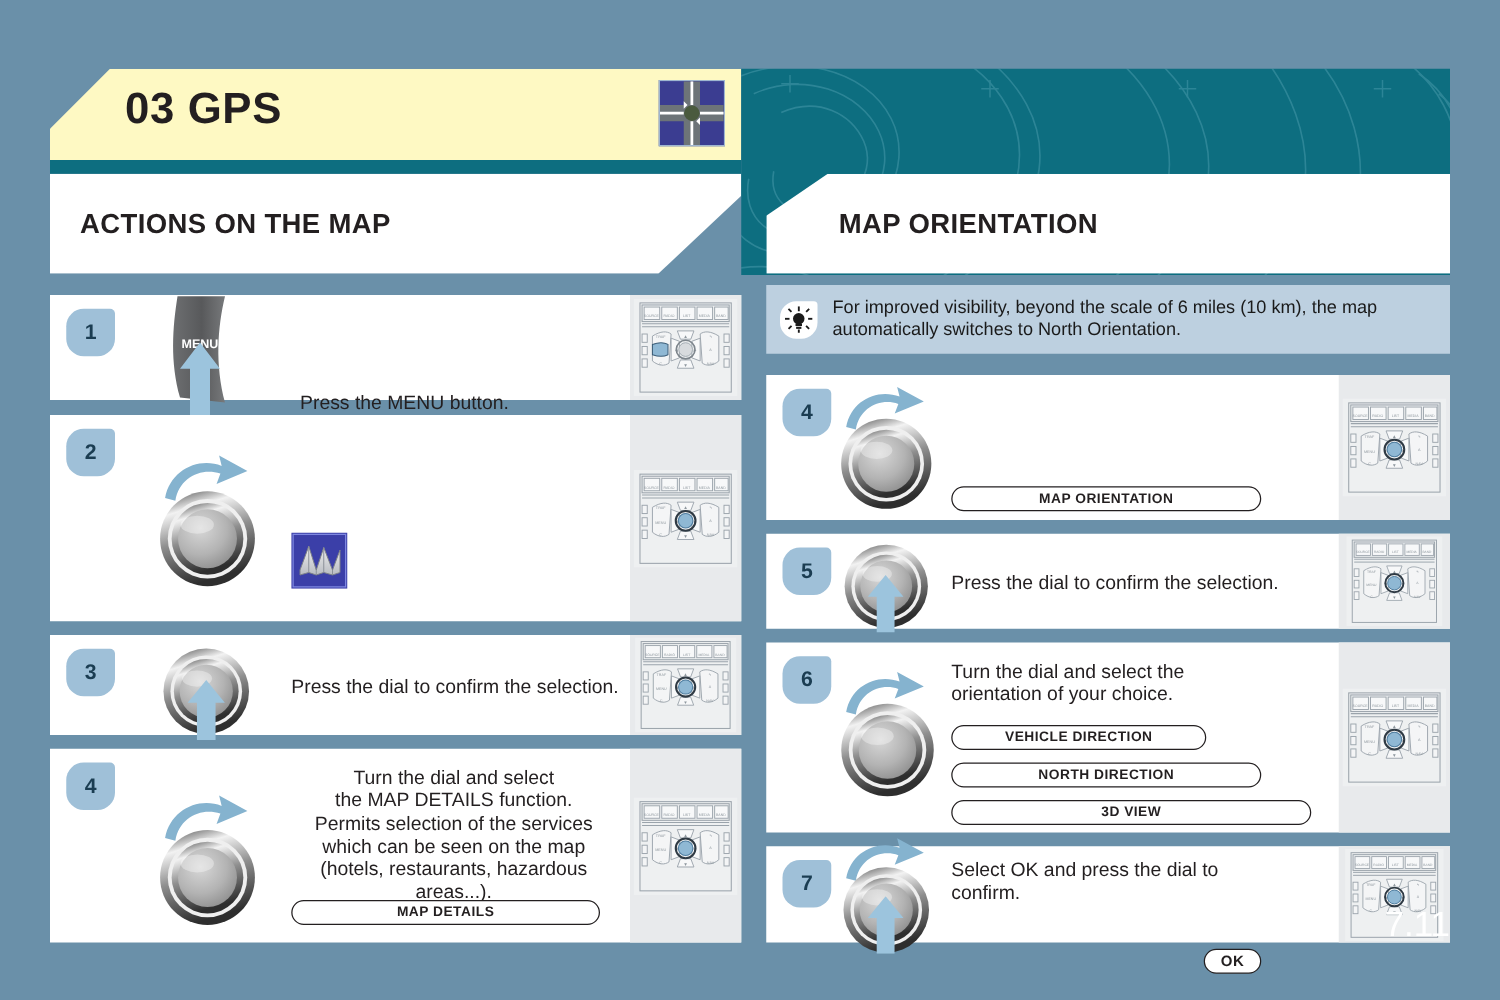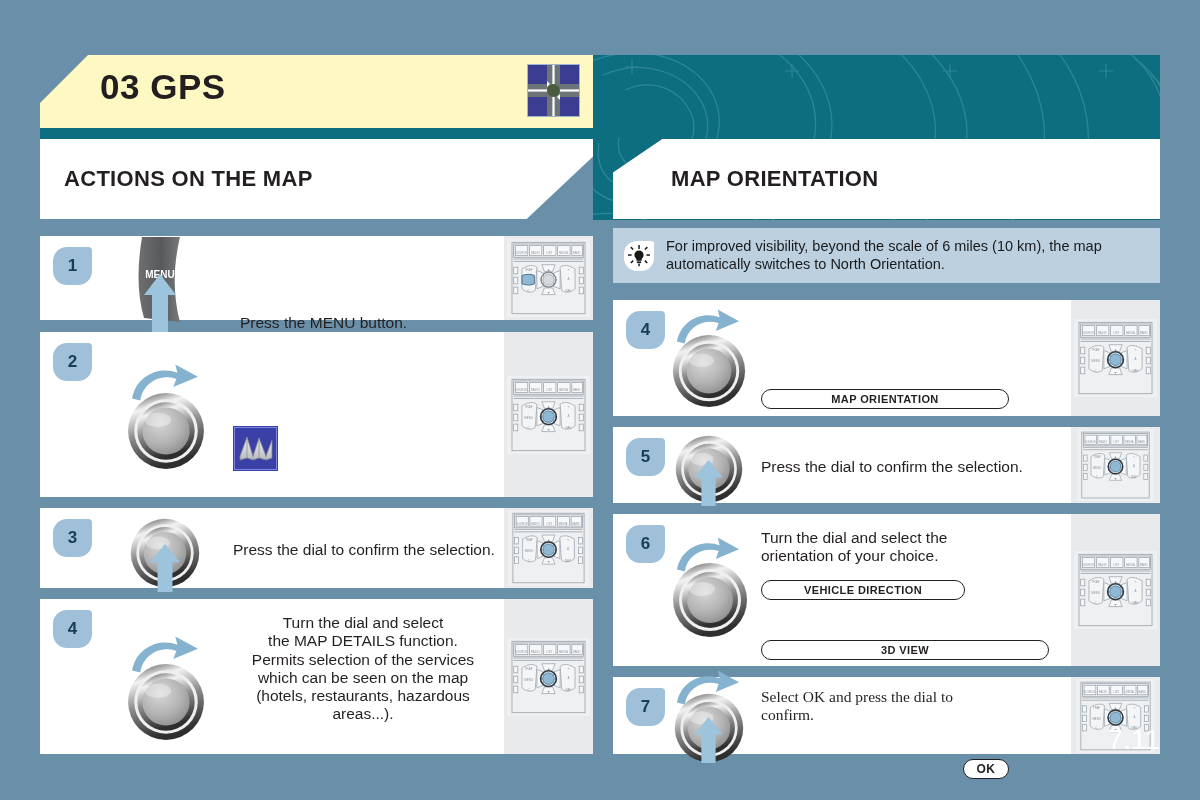--- a/index.html
+++ b/index.html
@@ -460,20 +460,21 @@
         </svg>
       <svg class="knob" style="left:85px; top:62px;" width="82" height="82" viewBox="0 0 80 80">
           <use href="#gKnob"></use>
         </svg>
       <div class="step-text" style="left:193px; top:15px; width:260px; white-space:pre-line;text-align:center;">Turn the dial and select
 the MAP DETAILS function.
 Permits selection of the services
 which can be seen on the map
 (hotels, restaurants, hazardous
 areas...).</div>
+      <div class="pill" style="left:193px; top:121px; width:247px;">MAP DETAILS</div>
     </div>
     <div class="thumb-cell">
       <svg width="83" height="78" viewBox="0 0 100 94">
         <rect x="0" y="0" width="100" height="94" fill="#eef0f1"></rect>
         <g stroke="#9aa3ab" fill="none" stroke-width="1">
           <rect x="6" y="4" width="88" height="86"></rect>
           <rect x="8" y="6" width="84" height="16"></rect>
           <line x1="8" y1="24" x2="92" y2="24"></line>
             <line x1="8" y1="27" x2="92" y2="27"></line>
         </g>
@@ -687,20 +688,21 @@
       <div class="stepnum">6</div>
       <svg class="arrow-turn" style="left:62px; top:22px;" width="66" height="38" viewBox="0 0 68 38">
           <use href="#gTurnArrow"></use>
         </svg>
       <svg class="knob" style="left:57px; top:46px;" width="80" height="80" viewBox="0 0 80 80">
           <use href="#gKnob"></use>
         </svg>
       <div class="step-text" style="left:148px; top:15px; width:290px; white-space:pre-line;">Turn the dial and select the
 orientation of your choice.</div>
       <div class="pill" style="left:148px; top:66px; width:204px;">VEHICLE DIRECTION</div>
+      <div class="pill" style="left:148px; top:96px; width:248px;">NORTH DIRECTION</div>
       <div class="pill" style="left:148px; top:126px; width:288px;">3D VIEW</div>
     </div>
     <div class="thumb-cell">
       <svg width="83" height="92" viewBox="0 0 100 94">
         <rect x="0" y="0" width="100" height="94" fill="#eef0f1"></rect>
         <g stroke="#9aa3ab" fill="none" stroke-width="1">
           <rect x="6" y="4" width="88" height="86"></rect>
           <rect x="8" y="6" width="84" height="16"></rect>
           <line x1="8" y1="24" x2="92" y2="24"></line>
             <line x1="8" y1="27" x2="92" y2="27"></line>
@@ -762,21 +764,21 @@
       <div class="stepnum">7</div>
       <svg class="arrow-turn" style="left:62px; top:-8px;" width="66" height="38" viewBox="0 0 68 38">
           <use href="#gTurnArrow"></use>
         </svg>
       <svg class="knob" style="left:59px; top:14px;" width="74" height="74" viewBox="0 0 80 80">
           <use href="#gKnob"></use>
         </svg>
       <svg style="position:absolute; left:81px; top:40px;" width="29" height="46" viewBox="0 0 36 58">
           <use href="#gPressArrow"></use>
         </svg>
-      <div class="step-text" style="left:148px; top:11px; width:290px; white-space:pre-line;font-family:Liberation Serif, serif;">Select OK and press the dial to
+      <div class="step-text" style="left:148px; top:11px; width:290px; white-space:pre-line;">Select OK and press the dial to
 confirm.</div>
       <div class="pill ok" style="left:350px; top:50px;margin-top:32px;">OK</div>
     </div>
     <div class="thumb-cell">
       <svg width="83" height="74" viewBox="0 0 100 94">
         <rect x="0" y="0" width="100" height="94" fill="#eef0f1"></rect>
         <g stroke="#9aa3ab" fill="none" stroke-width="1">
           <rect x="6" y="4" width="88" height="86"></rect>
           <rect x="8" y="6" width="84" height="16"></rect>
           <line x1="8" y1="24" x2="92" y2="24"></line>

